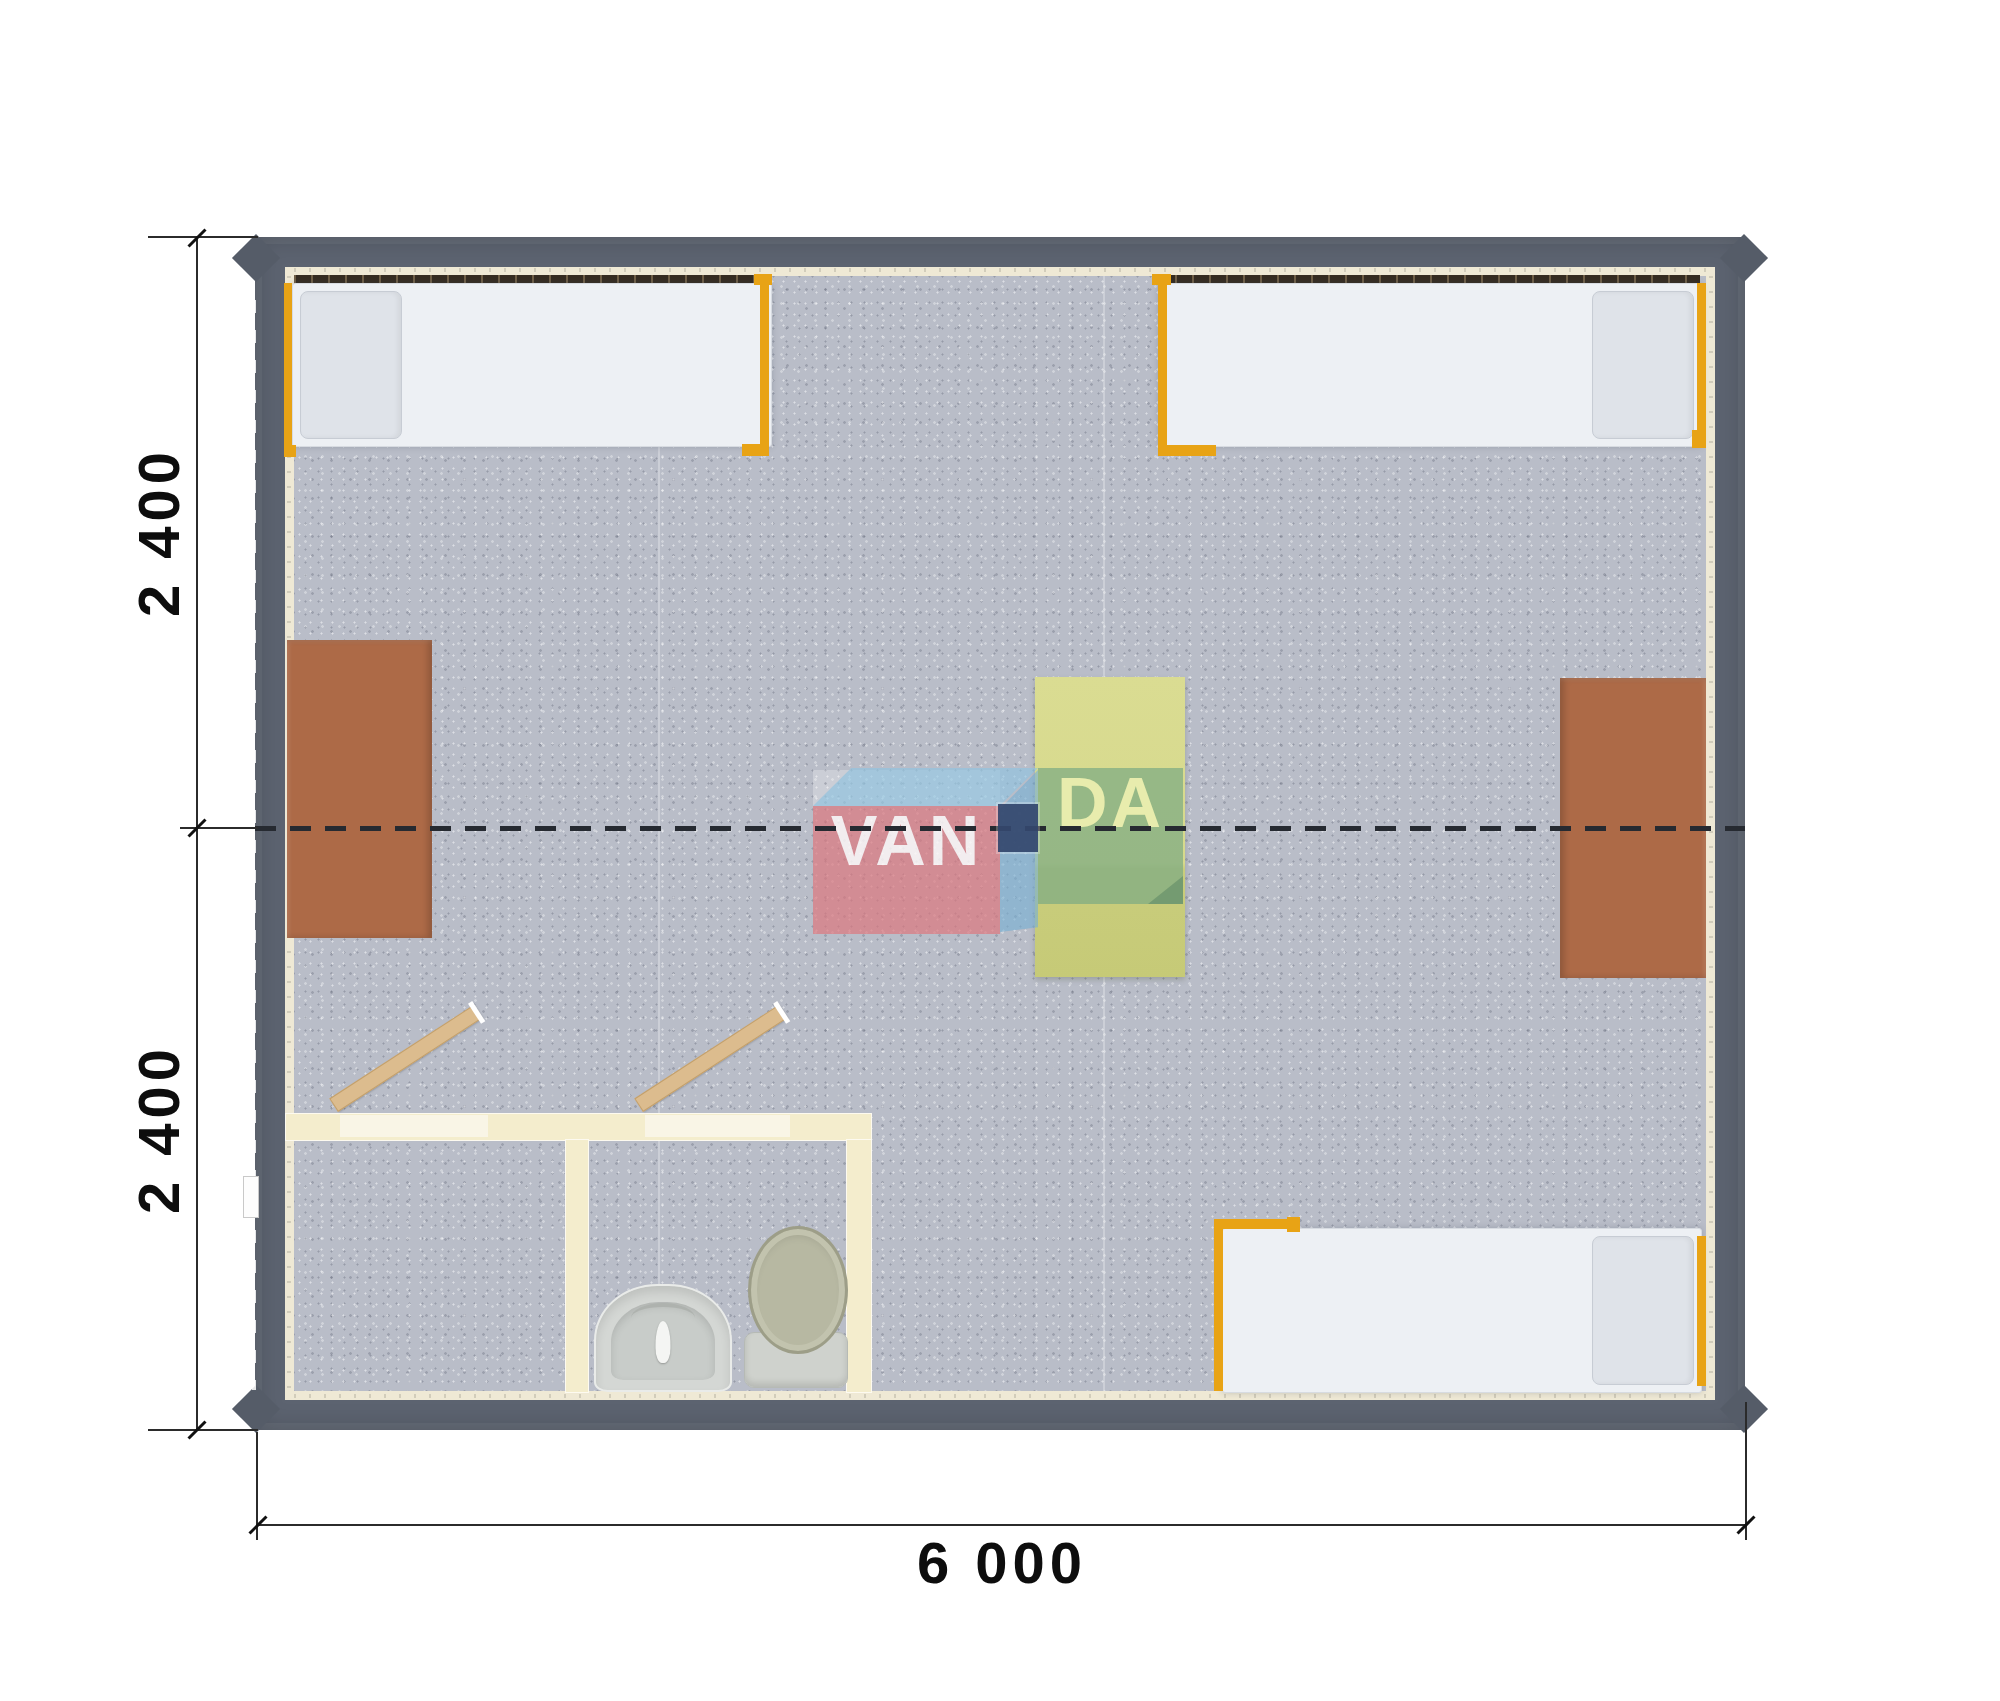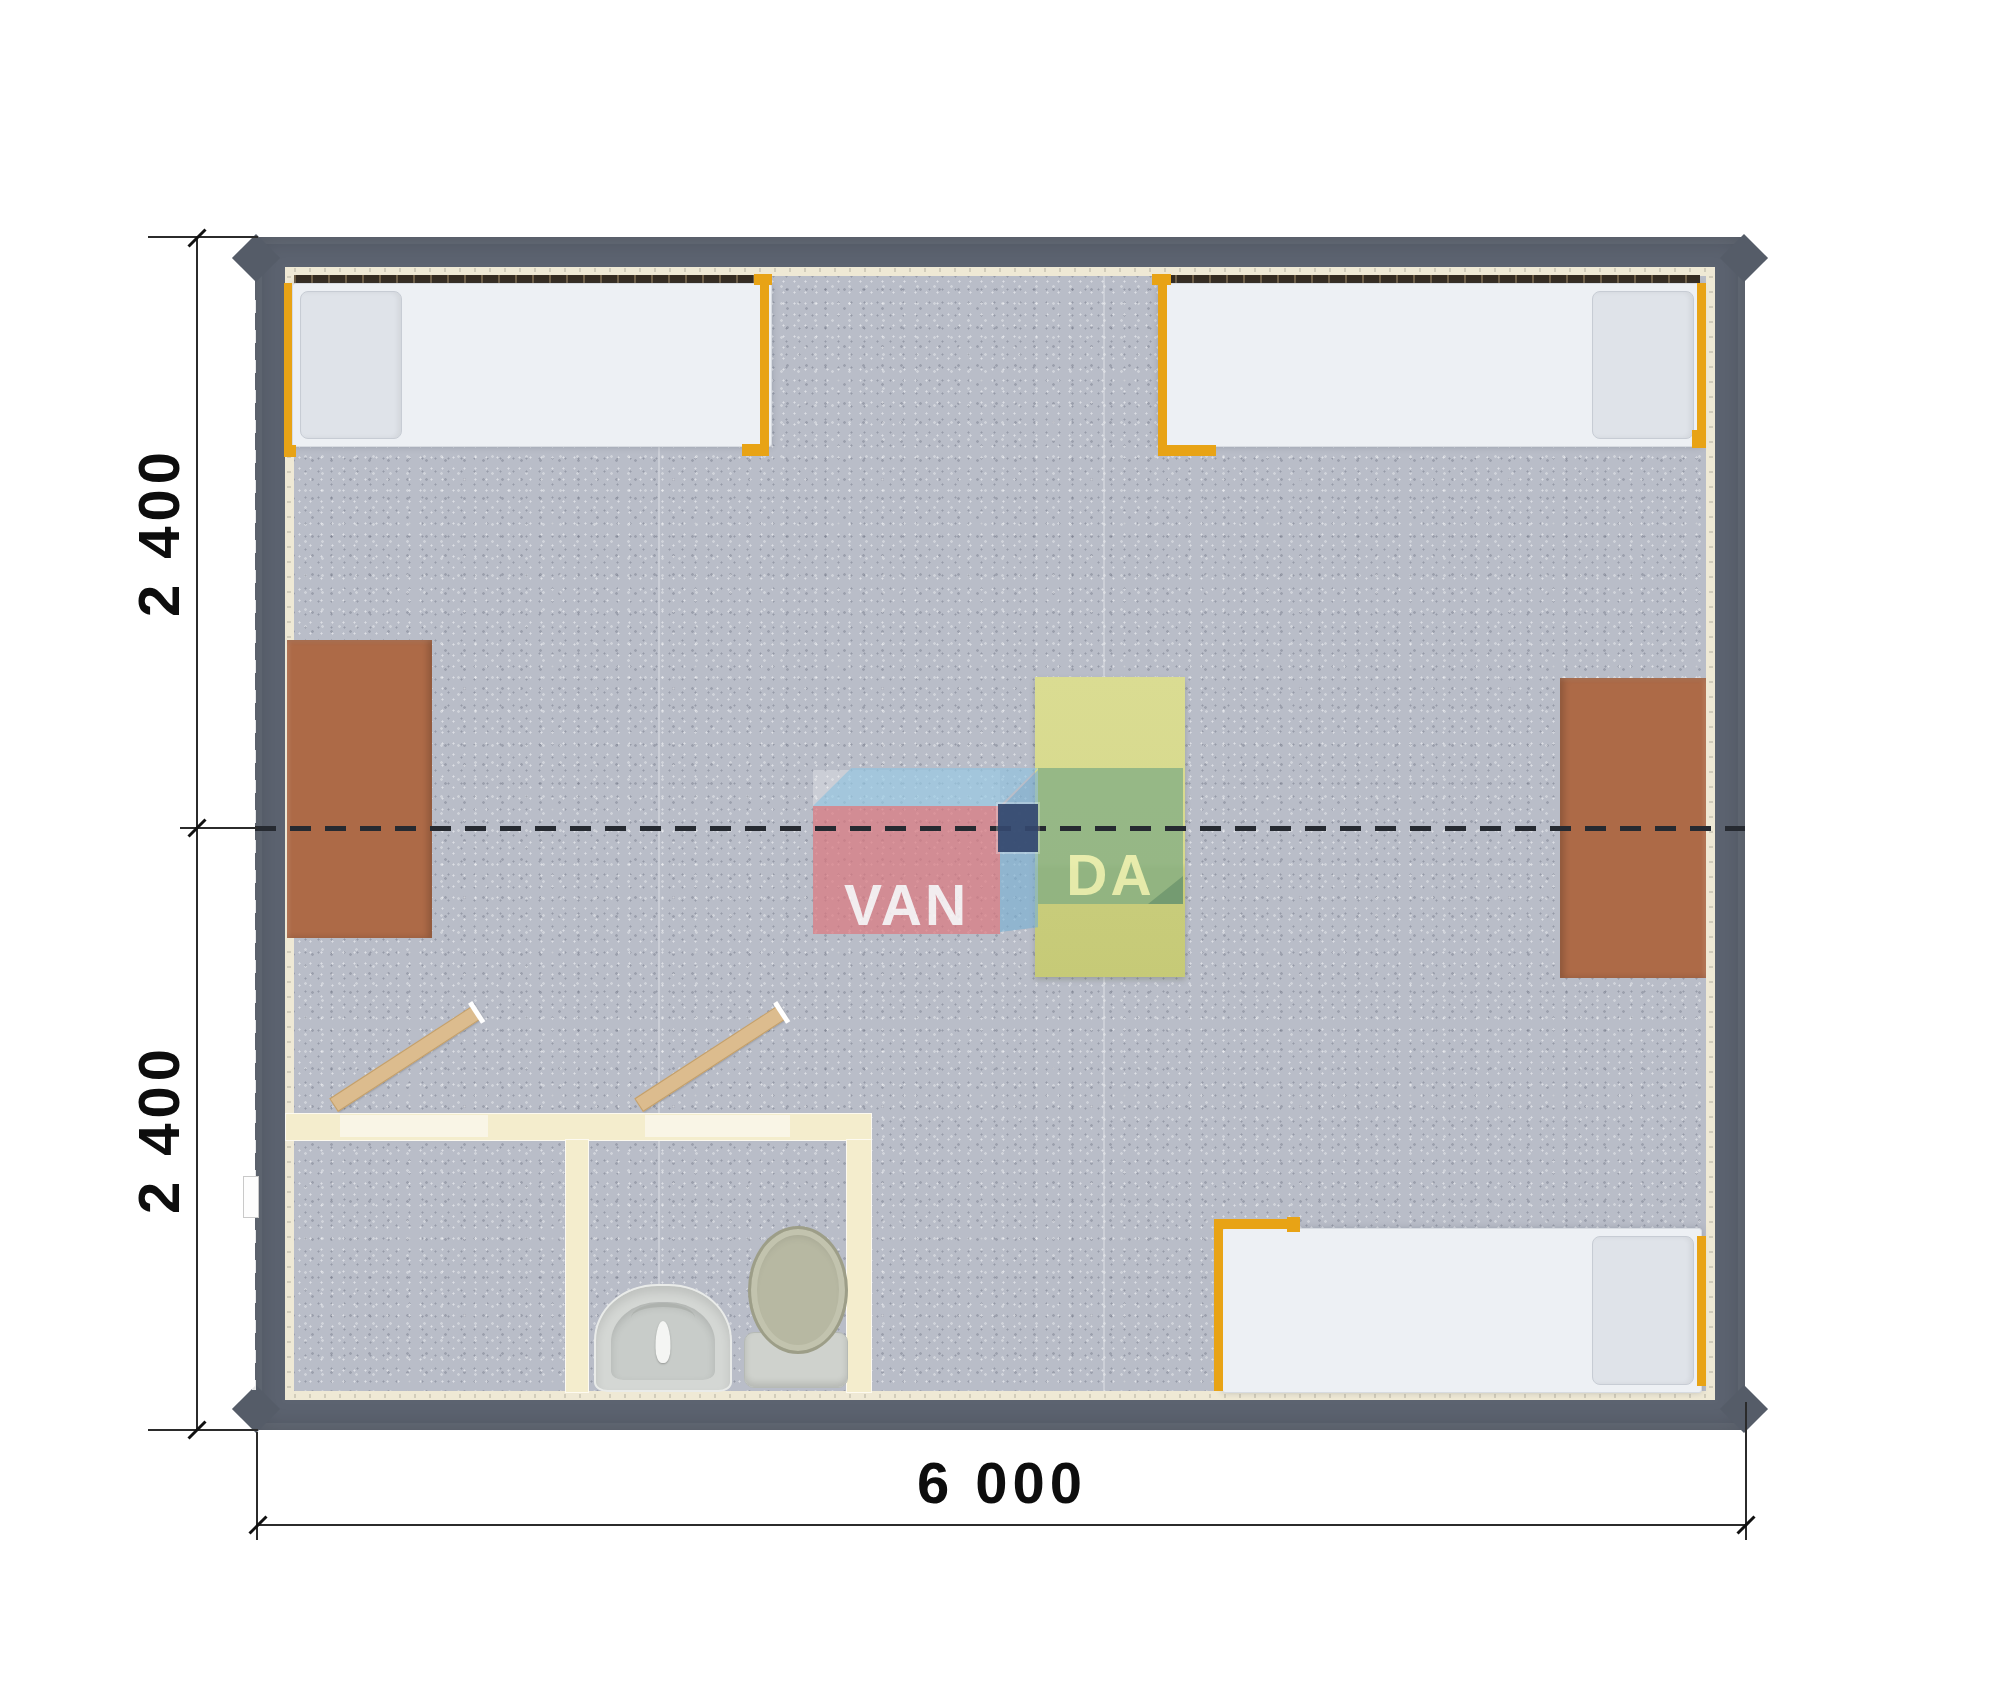--- a/index.html
+++ b/index.html
@@ -46,22 +46,22 @@
         border-radius:46% 46% 12% 12% / 52% 52% 12% 12%;box-shadow:inset 0 4px 8px rgba(0,0,0,0.12);}
   .faucet{position:absolute;left:50%;top:34%;width:15px;height:42px;transform:translateX(-50%);
         background:#f4f5f3;border-radius:50% 50% 42% 42%/58% 58% 36% 36%;box-shadow:0 1px 2px rgba(0,0,0,0.25);}
   .sink-arc{position:absolute;left:50%;top:16%;width:64px;height:26px;transform:translateX(-50%);
         border-top:4px solid #aeb2ae;border-radius:50%;}
   .toilet-tank{background:#cfd2cd;border:1px solid #b6bab5;border-radius:10px;box-shadow:inset 0 -4px 6px rgba(0,0,0,0.12);}
   .toilet-lid{background:#b7b8a2;border:3px solid #9d9e88;border-radius:50%;box-shadow:inset 0 0 0 6px #c2c3ae, inset 0 6px 10px rgba(0,0,0,0.12);}
 
   
   .logo-wrap{opacity:0.85;}
-  .logo-letters{display:flex;align-items:flex-end;justify-content:center;font-weight:700;
-        font-size:57px;letter-spacing:3px;line-height:1;}
+  .logo-letters{display:flex;align-items:flex-start;justify-content:center;font-weight:700;
+        font-size:70px;letter-spacing:3px;line-height:1;}
 
   
   .dash-line{height:5px;background:repeating-linear-gradient(90deg,#262a31 0 21px,transparent 21px 35px);}
 
   
   .dim-line{background:#2b2b2b;}
   .dim-tick{width:24px;height:3px;background:#111;transform:translate(-50%,-50%) rotate(-45deg);}
   .dim-text{font-weight:700;font-size:58px;color:#0d0d0d;letter-spacing:5px;white-space:nowrap;}
 </style>
 </head>
@@ -171,15 +171,15 @@
   <div class="abs dim-tick" style="left:197px;top:828px;"></div>
   <div class="abs dim-tick" style="left:197px;top:1430px;"></div>
   <div class="abs dim-text" style="left:158px;top:532px;transform:translate(-50%,-50%) rotate(-90deg);">2 400</div>
   <div class="abs dim-text" style="left:158px;top:1129px;transform:translate(-50%,-50%) rotate(-90deg);">2 400</div>
 
   <div class="abs dim-line" style="left:257px;top:1524px;width:1490px;height:2px;"></div>
   <div class="abs dim-line" style="left:256px;top:1432px;width:2px;height:108px;"></div>
   <div class="abs dim-line" style="left:1745px;top:1402px;width:2px;height:138px;"></div>
   <div class="abs dim-tick" style="left:258px;top:1525px;"></div>
   <div class="abs dim-tick" style="left:1746px;top:1525px;"></div>
-  <div class="abs dim-text" style="left:1002px;top:1482px;transform:translate(-50%,-50%);">6 000</div>
+  <div class="abs dim-text" style="left:1002px;top:1562px;transform:translate(-50%,-50%);">6 000</div>
 
 </div>
 
 </body></html>

